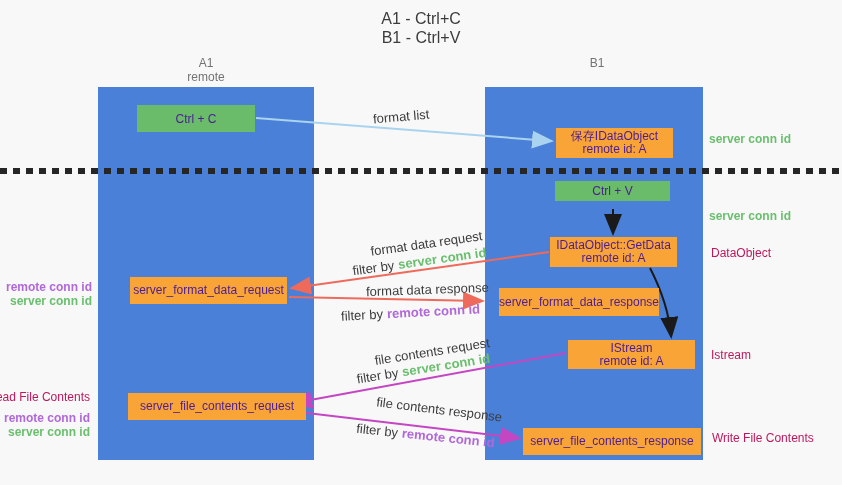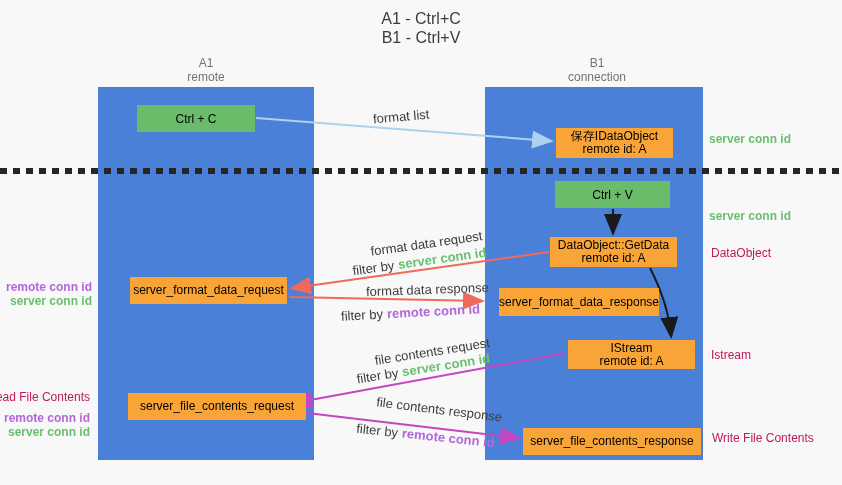--- a/index.html
+++ b/index.html
@@ -13,21 +13,21 @@
   .lane { position:absolute; top:87px; height:373px; background:#4a80d8; }
   .lane-header { position:absolute; top:56px; width:120px; text-align:center;
                  font-size:12px; line-height:14px; color:#737373; }
 
   .divider { position:absolute; left:0; top:168px; width:842px; height:6px;
              background:repeating-linear-gradient(90deg,#262626 0 7px,transparent 7px 13px); }
 
   .arrows { position:absolute; left:0; top:0; width:842px; height:485px; pointer-events:none; }
 
   .node { position:absolute; display:flex; flex-direction:column; align-items:center;
-          justify-content:center; color:#000000; text-align:center; }
+          justify-content:center; color:#4c1d95; text-align:center; }
   .node.green  { background:#6abb6a; font-size:12px; }
   .node.orange { background:#f8a436; font-size:12px; line-height:13px; }
 
   .flabel { position:absolute; font-size:13px; color:#3c3c3c; white-space:nowrap; }
   .ann { position:absolute; font-size:12px; color:#be185d; white-space:nowrap; }
   .ann.right-align { text-align:right; }
   .kw-green  { color:#6abf6e; font-weight:bold; }
   .kw-purple { color:#b168d8; font-weight:bold; }
   .filter-key { margin-left:4px; }
 </style>
@@ -40,21 +40,20 @@
     <div>A1 - Ctrl+C</div>
     <div>B1 - Ctrl+V</div>
   </div>
 
   <div class="lane-header" style="left:146px">
     <div>A1</div>
     <div>remote</div>
   </div>
   <div class="lane-header" style="left:537px">
     <div>B1</div>
-    <div>connection</div>
   </div>
 
   <div class="lane" style="left:98px;width:216px"></div>
   <div class="lane" style="left:485px;width:218px"></div>
 
   <div class="divider"></div>
 
   <svg class="arrows" viewBox="0 0 842 485">
     <defs>
       <marker id="m-blue" markerWidth="11" markerHeight="9" refX="9" refY="4.5" orient="auto">
@@ -81,26 +80,26 @@
 
   <div class="node green" style="left:137px;top:105px;width:118px;height:27px">
     <span>Ctrl + C</span>
   </div>
 
   <div class="node orange" style="left:556px;top:128px;width:117px;height:30px">
     <span>保存IDataObject</span>
     <span>remote id: A</span>
   </div>
 
-  <div class="node green" style="left:555px;top:181px;width:115px;height:27px">
+  <div class="node green" style="left:555px;top:181px;width:115px;height:20px">
     <span>Ctrl + V</span>
   </div>
 
   <div class="node orange" style="left:550px;top:237px;width:127px;height:30px">
-    <span>DataObject::GetData</span>
+    <span>IDataObject::GetData</span>
     <span>remote id: A</span>
   </div>
 
   <div class="node orange" style="left:130px;top:277px;width:157px;height:27px">
     <span>server_format_data_request</span>
   </div>
 
   <div class="node orange" style="left:499px;top:288px;width:160px;height:28px">
     <span>server_format_data_response</span>
   </div>

